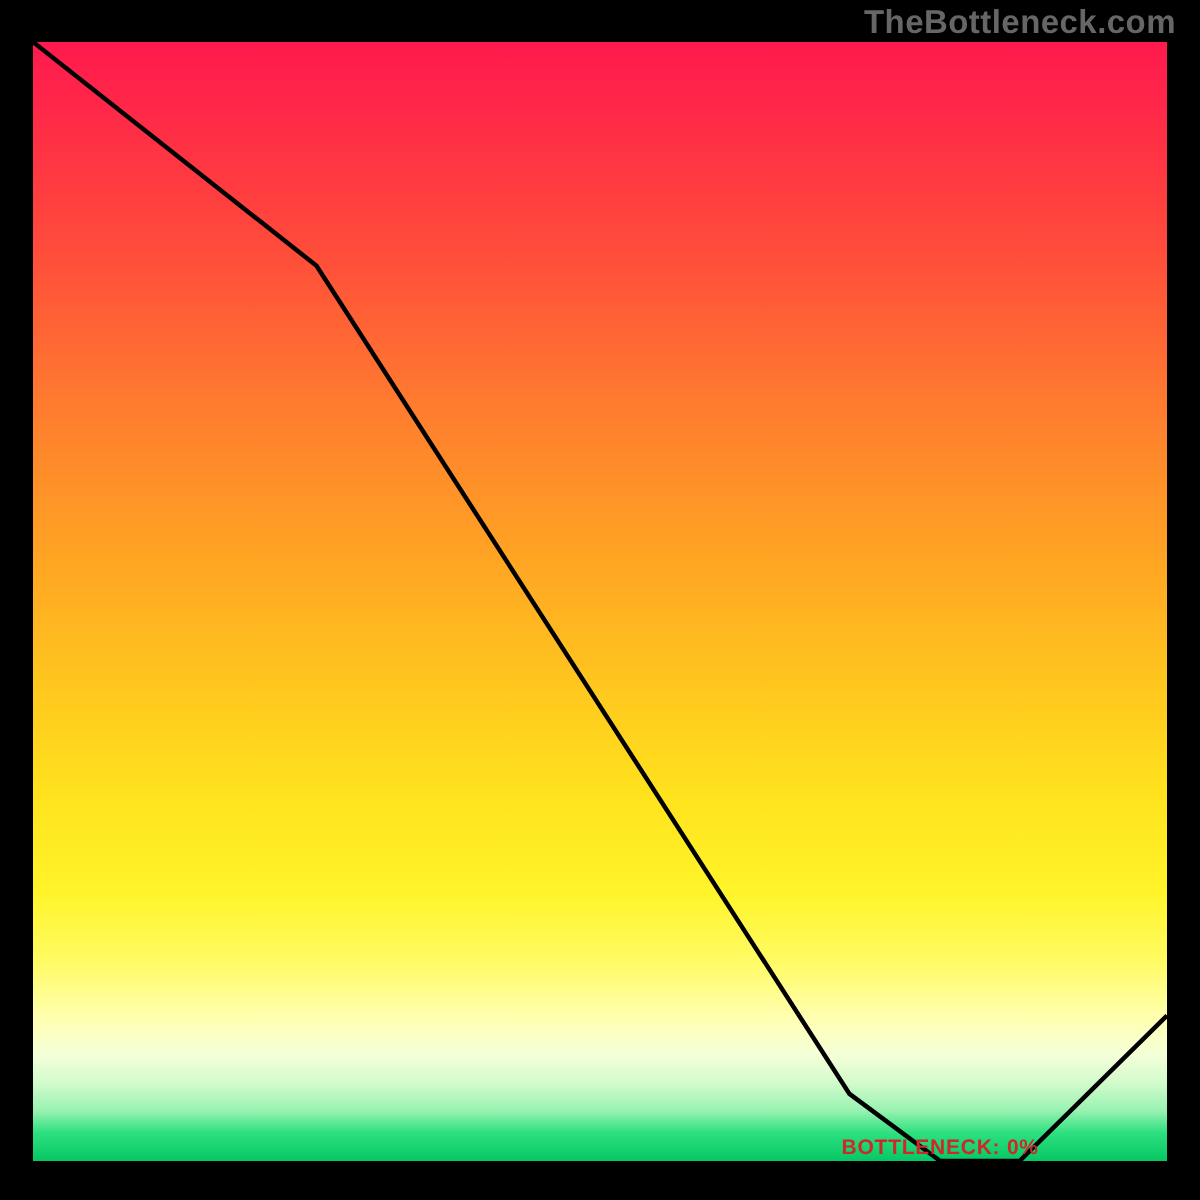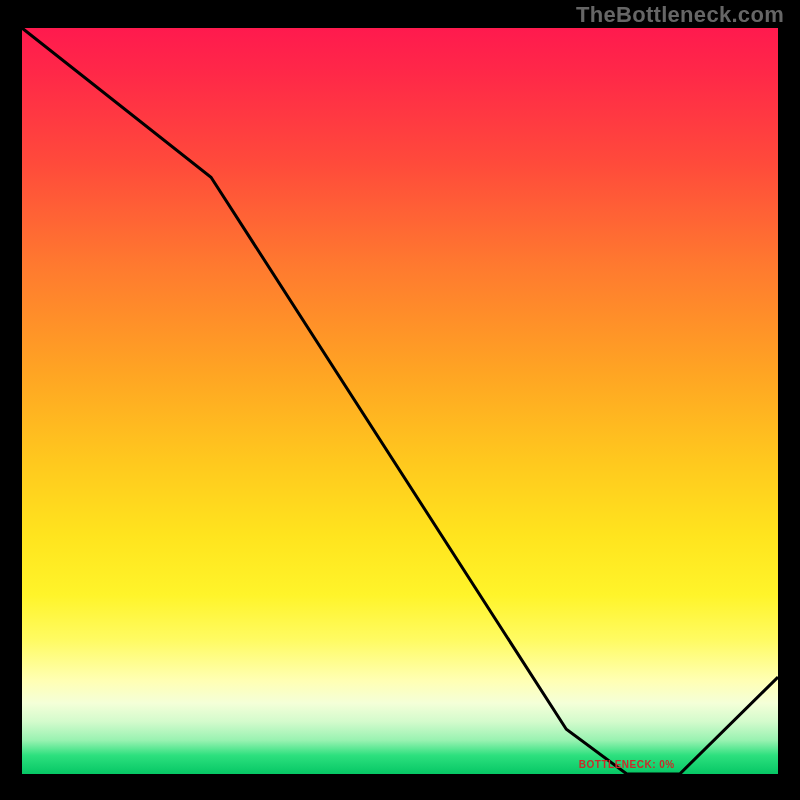--- a/index.html
+++ b/index.html
@@ -47,21 +47,21 @@
       #f4ffd8 90.5%,
       #d3fbcc 93%,
       #98f2b1 95.5%,
       #2de07e 97.5%,
       #06c765 100%
     );
   }
   .datum-label {
     position: absolute;
     color: #cc2a2a;
-    font-size: 10px;
+    font-size: 14px;
     font-weight: bold;
     letter-spacing: 0.5px;
     transform: translate(-50%, -50%);
     white-space: nowrap;
     user-select: none;
   }
 </style>
 </head>
 <body>
 

